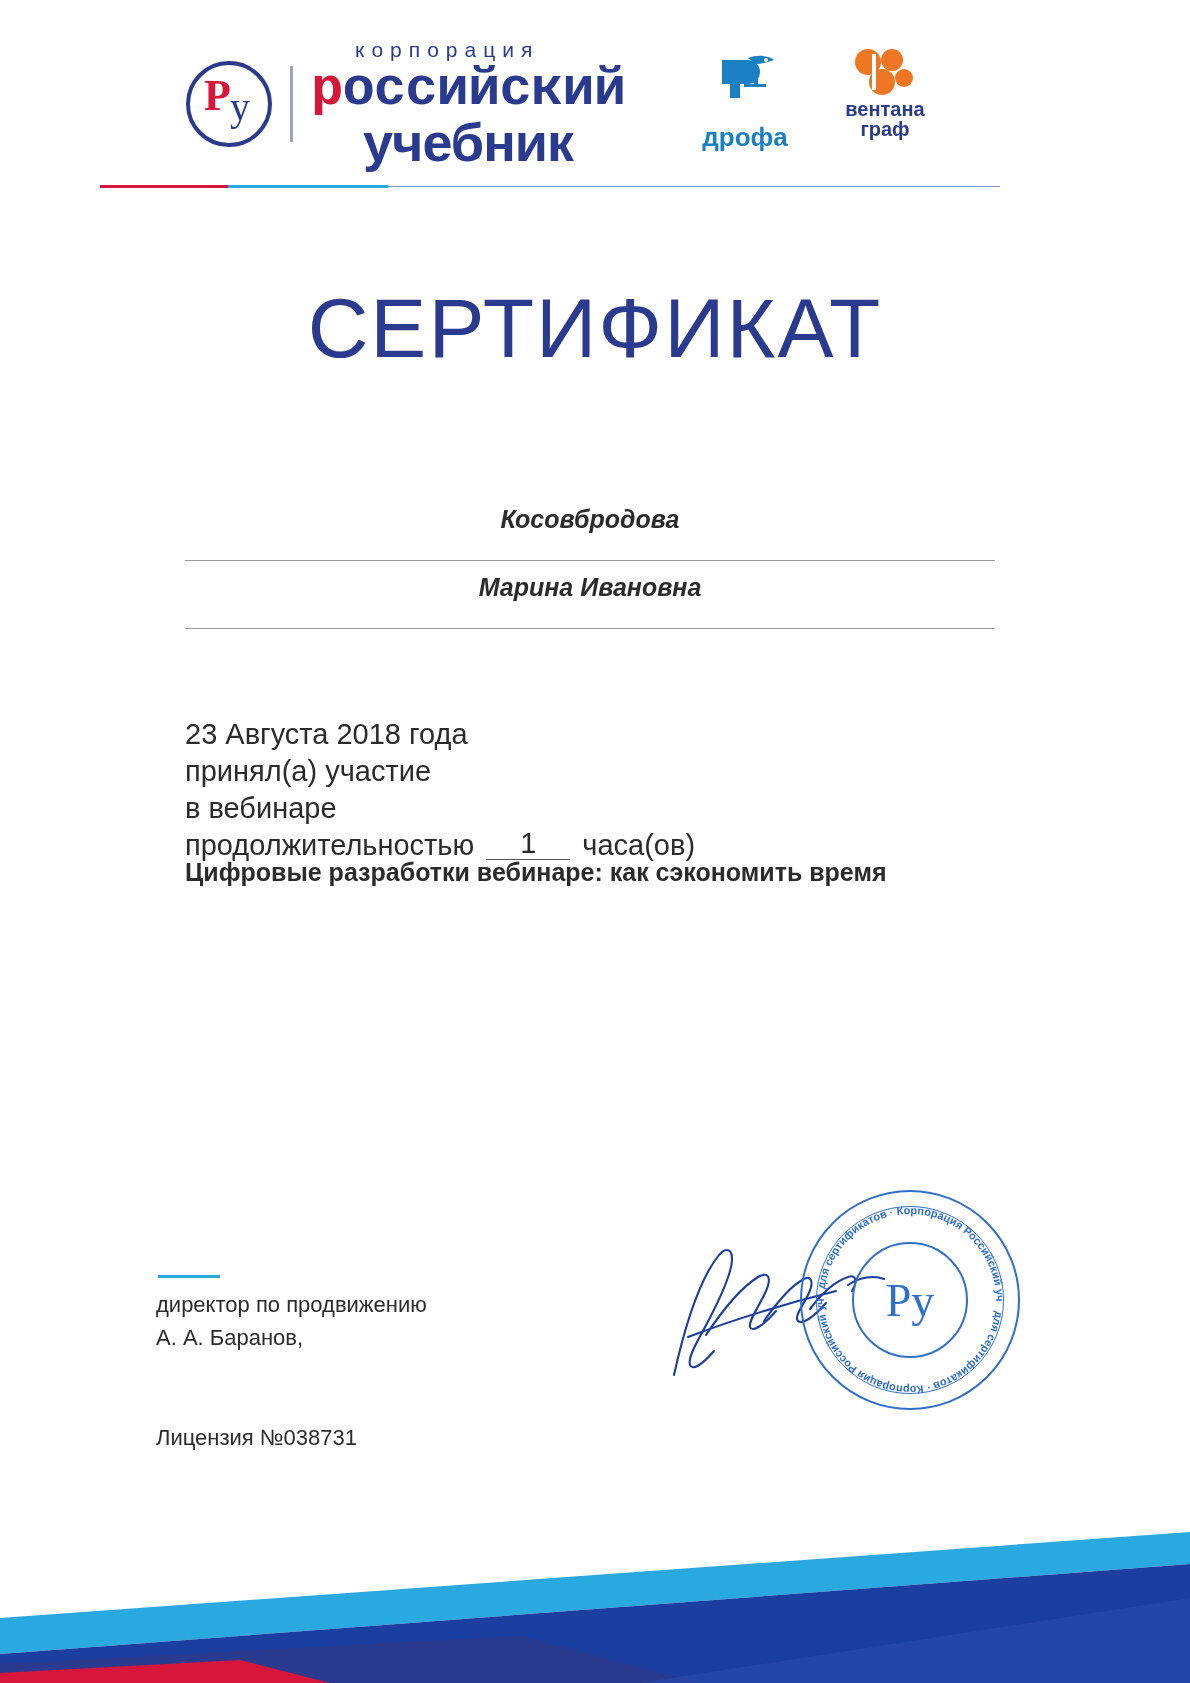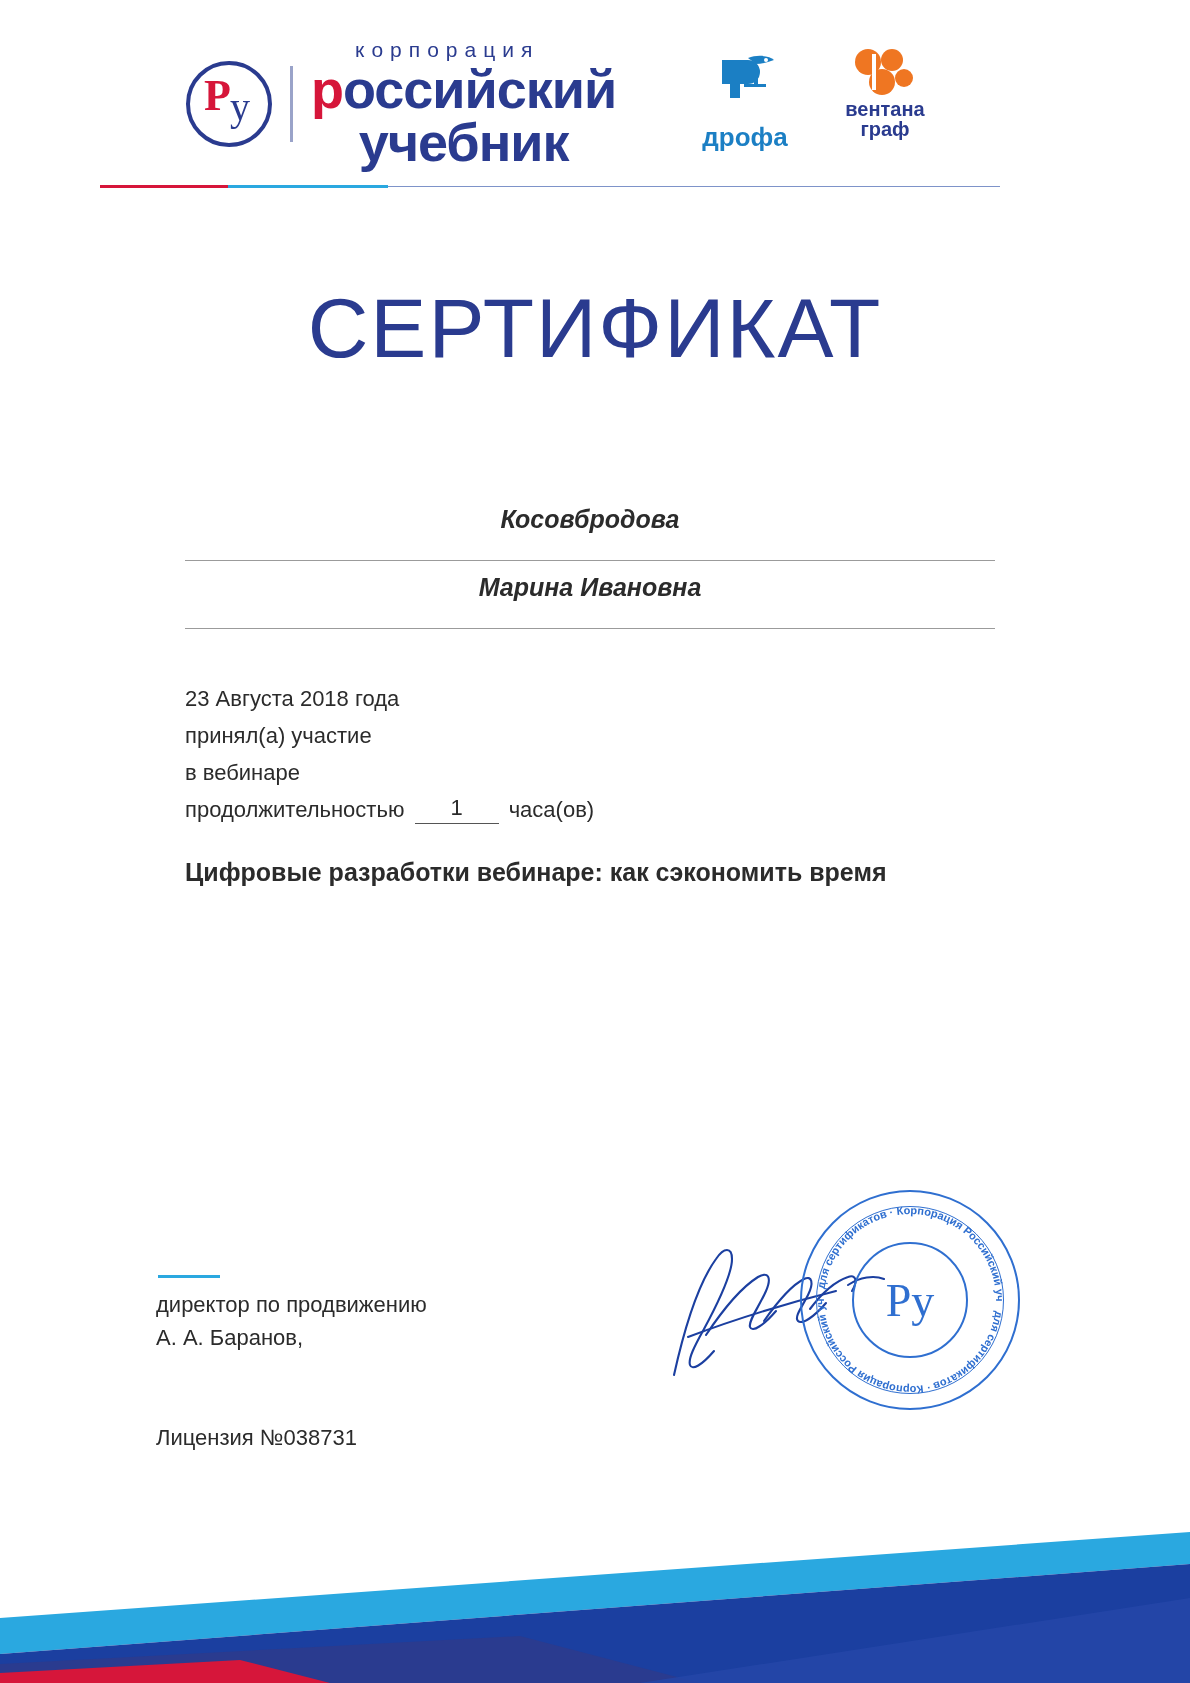--- a/index.html
+++ b/index.html
@@ -78,20 +78,21 @@
     text-transform: lowercase;
     margin-left: 44px;
     margin-bottom: 2px;
   }
   .logo-ros {
     font-size: 54px;
     line-height: 0.95;
     color: #2a3b8f;
     font-weight: bold;
     letter-spacing: -1px;
+    font-family: Liberation Mono, monospace;
   }
   .logo-ros .red {
     color: #d6163a;
   }
   .logo-ucheb {
     font-size: 54px;
     line-height: 1.0;
     color: #2a3b8f;
     font-weight: bold;
     text-align: center;
@@ -213,23 +214,23 @@
     bottom: 12px;
     width: 810px;
     height: 1px;
     background: #9b9b9b;
   }
 
   
   .body-block {
     position: absolute;
     left: 185px;
-    top: 680px;
+    top: 716px;
     width: 830px;
-    font-size: 22px;
+    font-size: 29px;
     line-height: 37px;
     color: #2b2b2b;
   }
   .body-block .line {
     white-space: nowrap;
   }
   .dur-inline {
     display: inline-block;
     position: relative;
     width: 92px;

